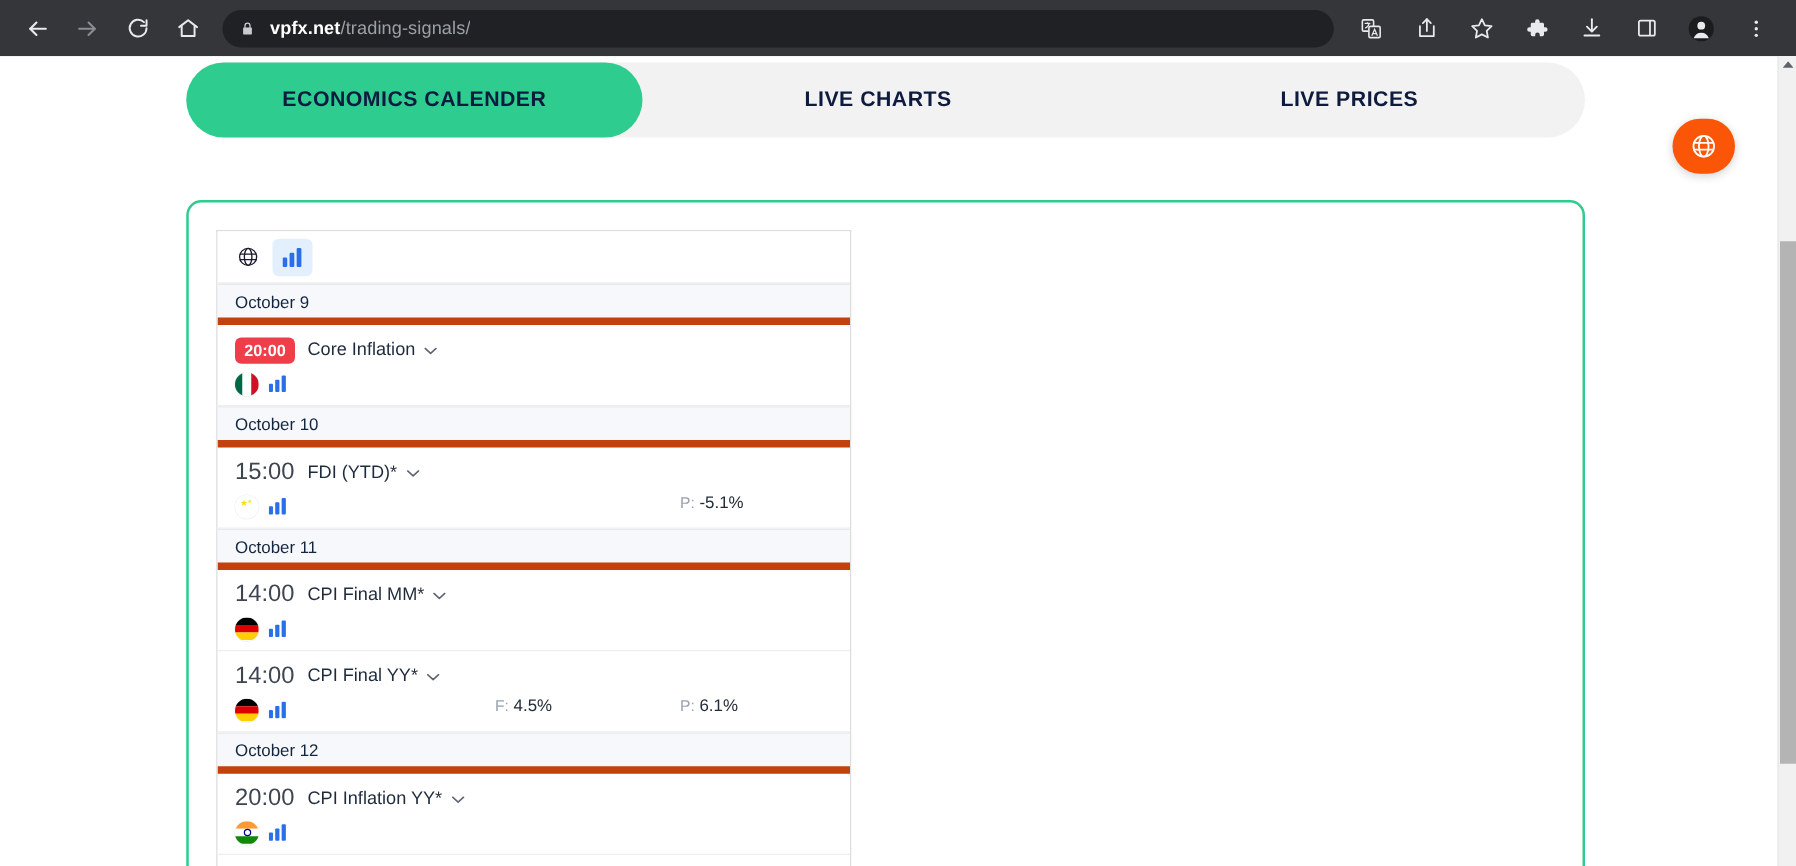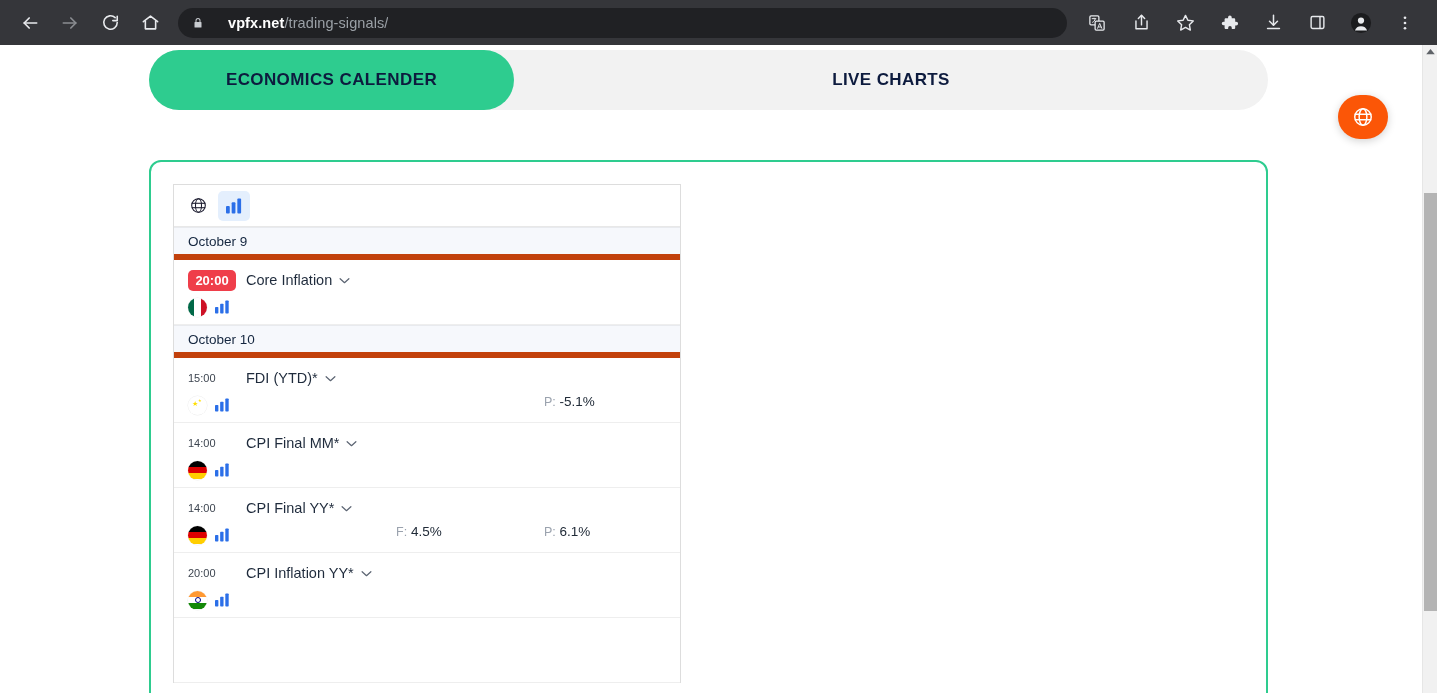--- a/index.html
+++ b/index.html
@@ -28,21 +28,20 @@
   .nav-btn svg { display: block; }
   .omnibox {
     flex: 1 1 auto;
     height: 30px;
     background: #202124;
     border-radius: 16px;
     display: flex; align-items: center;
     margin-left: 8px; margin-right: 8px;
     padding: 0 14px;
     min-width: 0;
-    gap: 12px;
   }
   .lock-icon { margin-right: 12px; display: flex; align-items: center; }
   .url-text {
     font-size: 14.5px;
     color: #9aa0a6;
     white-space: nowrap; overflow: hidden;
     letter-spacing: 0.1px;
   }
   .url-text .host { color: #ffffff; font-weight: 600; }
   .chrome-icons { display: flex; align-items: center; flex: 0 0 auto; }
@@ -161,21 +160,21 @@
     position: relative;
     height: 65px;
     border-bottom: 1px solid #eeeeee;
     padding: 9px 0 0 14px;
   }
   .ev-line1 { display: flex; align-items: center; height: 22px; }
   .ev-line2 { display: flex; align-items: center; height: 24px; margin-top: 4px; }
 
   .time {
     width: 58px;
-    font-size: 11px;
+    font-size: 19px;
     color: #3d4550;
     flex: 0 0 auto;
   }
   .time.badge {
     display: inline-flex; align-items: center; justify-content: center;
     width: 48px; height: 21px;
     background: #ef3e4a;
     color: #ffffff;
     font-weight: 700;
     font-size: 13px;
@@ -344,20 +343,23 @@
 
 <div class="page">
 
   <div class="tabs-wrap">
     <div class="tab active">
       <span>ECONOMICS CALENDER</span>
     </div>
     <div class="tab">
       <span>LIVE CHARTS</span>
     </div>
+    <div class="tab">
+      <span>LIVE PRICES</span>
+    </div>
   </div>
 
   <div class="globe-fab">
     <svg width="22" height="22" viewBox="0 0 24 24" fill="none" stroke="#ffffff" stroke-width="1.6">
       <circle cx="12" cy="12" r="9"></circle>
       <ellipse cx="12" cy="12" rx="4.2" ry="9"></ellipse>
       <line x1="3" y1="9" x2="21" y2="9"></line>
       <line x1="3" y1="15" x2="21" y2="15"></line>
     </svg>
   </div>
@@ -442,20 +444,23 @@
                 <rect x="5.5" y="3.5" width="3.6" height="10.5" rx="0.8" fill="#2b6fe8"></rect>
                 <rect x="11" y="0" width="3.6" height="14" rx="0.8" fill="#2b6fe8"></rect>
               </svg>
           </span>
         </div>
         <div class="vals">
           <span class="val previous"><span class="lbl">P:</span> <span>-5.1%</span></span>
         </div>
       </div>
 
+      <div class="day-header">
+        <span>October 11</span>
+      </div>
       <div class="event-row">
         <div class="ev-line1">
           <span class="time">14:00</span>
           <span class="title">
             <span>CPI Final MM*</span>
             <span class="chev">
               <svg width="11" height="7" viewBox="0 0 12 8" fill="none" stroke="#5b6472" stroke-width="1.4" stroke-linecap="round" stroke-linejoin="round">
                   <polyline points="1 2 6 6.5 11 2"></polyline>
                 </svg>
             </span>
@@ -497,20 +502,23 @@
                 <rect x="11" y="0" width="3.6" height="14" rx="0.8" fill="#2b6fe8"></rect>
               </svg>
           </span>
         </div>
         <div class="vals">
           <span class="val forecast"><span class="lbl">F:</span> <span>4.5%</span></span>
           <span class="val previous"><span class="lbl">P:</span> <span>6.1%</span></span>
         </div>
       </div>
 
+      <div class="day-header">
+        <span>October 12</span>
+      </div>
       <div class="event-row">
         <div class="ev-line1">
           <span class="time">20:00</span>
           <span class="title">
             <span>CPI Inflation YY*</span>
             <span class="chev">
               <svg width="11" height="7" viewBox="0 0 12 8" fill="none" stroke="#5b6472" stroke-width="1.4" stroke-linecap="round" stroke-linejoin="round">
                   <polyline points="1 2 6 6.5 11 2"></polyline>
                 </svg>
             </span>

